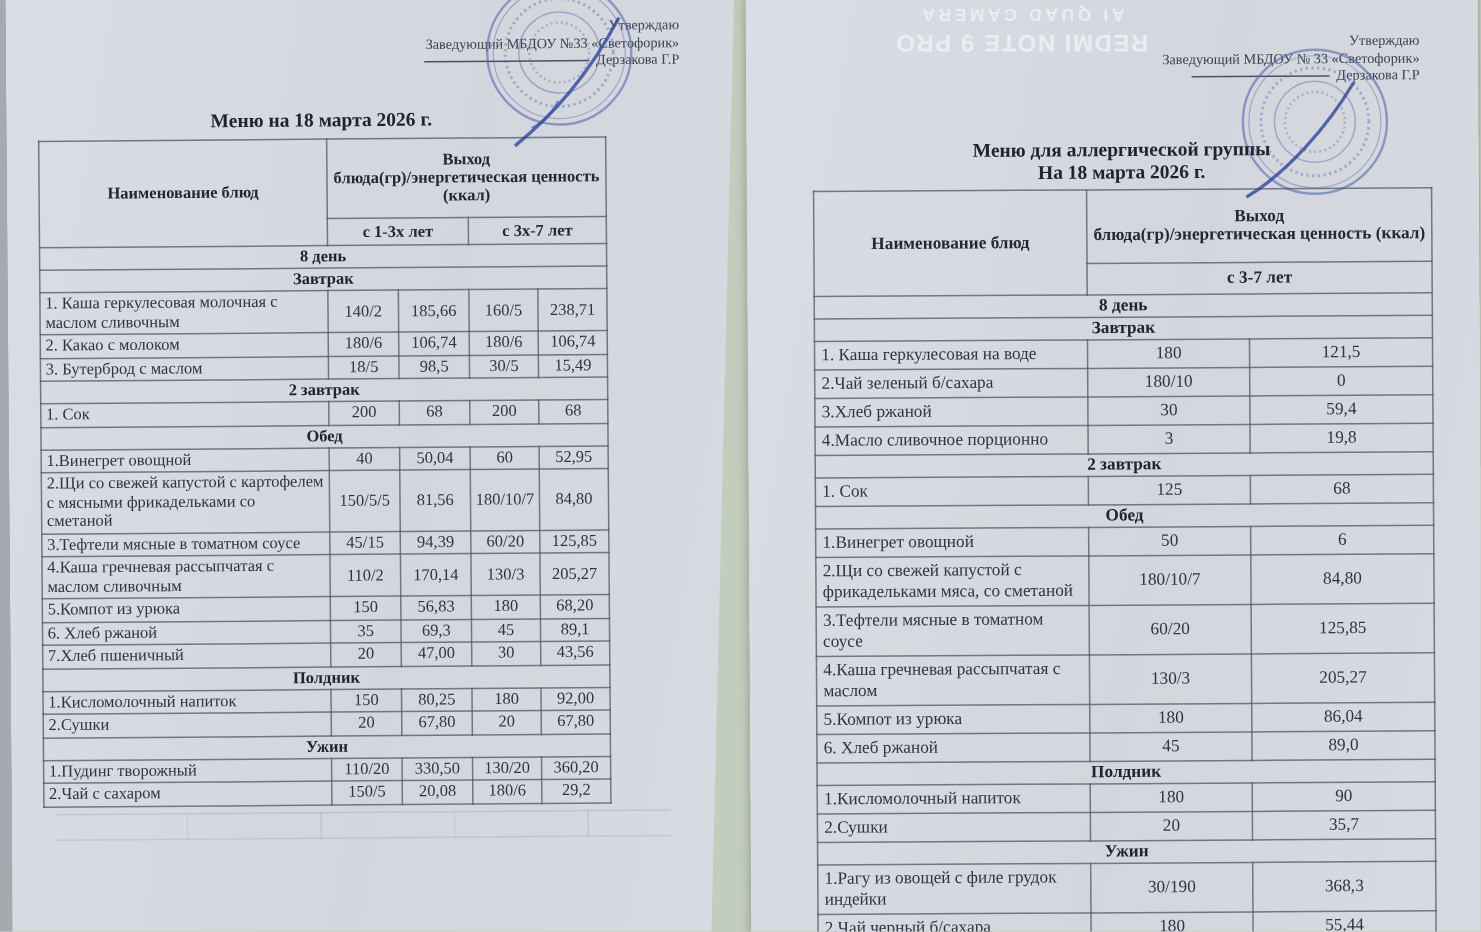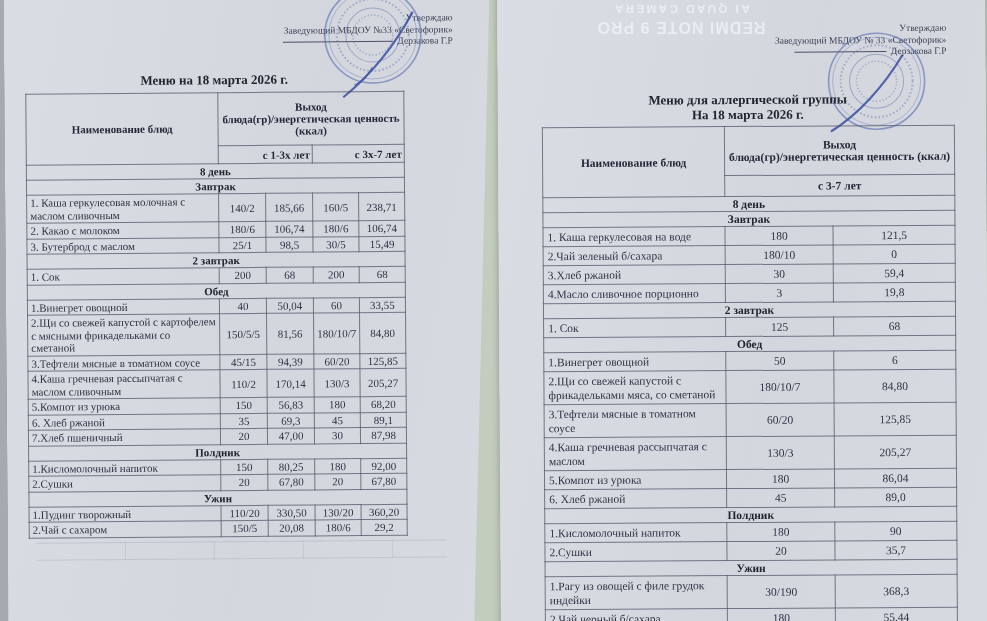--- a/index.html
+++ b/index.html
@@ -27,21 +27,21 @@
   table.menu th{font-weight:bold;color:#232838;vertical-align:middle;text-align:center;
     padding:1px 2px;white-space:pre-line;}
   #left-table{left:21px;top:100px;width:378px;font-size:11px;}
   #right-table{left:44px;top:130px;width:412px;font-size:11.5px;}
   td.dish{text-align:left;padding:1px 3px;line-height:12.5px;}
   #right-table td.dish{line-height:14px;padding:2px 4px;}
   td.val{text-align:center;padding:1px 2px;}
   #right-table td.val{padding:2px;}
   td.section{text-align:center;font-weight:bold;padding:1px 0;color:#20242f;}
   #left-table thead tr:first-child th{height:50px;}
-  #left-table thead tr:last-child th{height:15px;text-align:right;}
+  #left-table thead tr:last-child th{height:15px;}
   #right-table thead tr:first-child th{height:46px;}
   #right-table thead tr:last-child th{height:18px;}
   .stamp{position:absolute;opacity:.8;}
   .signature{position:absolute;}
   .ghost-table{position:absolute;left:29px;top:549px;width:410px;height:16px;
     border-top:1px solid rgba(100,110,135,.18);border-bottom:1px solid rgba(100,110,135,.16);
     background:repeating-linear-gradient(90deg,transparent 0 88px,rgba(100,110,135,.14) 88px 89px);}
   .watermark{position:absolute;right:4px;top:0px;width:190px;text-align:center;
     transform:rotate(180deg);color:rgba(238,242,246,.82);
     font-family:"Liberation Sans",sans-serif;line-height:18px;}
@@ -110,21 +110,21 @@
           </tr>
           <tr>
             <td class="dish">2. Какао с молоком</td>
             <td class="val">180/6</td>
             <td class="val">106,74</td>
             <td class="val">180/6</td>
             <td class="val">106,74</td>
           </tr>
           <tr>
             <td class="dish">3. Бутерброд с маслом</td>
-            <td class="val">25/1</td>
+            <td class="val">18/5</td>
             <td class="val">98,5</td>
             <td class="val">30/5</td>
             <td class="val">15,49</td>
           </tr>
           <tr>
             <td colspan="5" class="section">2 завтрак</td>
           </tr>
           <tr>
             <td class="dish">1. Сок</td>
             <td class="val">200</td>
@@ -133,21 +133,21 @@
             <td class="val">68</td>
           </tr>
           <tr>
             <td colspan="5" class="section">Обед</td>
           </tr>
           <tr>
             <td class="dish">1.Винегрет овощной</td>
             <td class="val">40</td>
             <td class="val">50,04</td>
             <td class="val">60</td>
-            <td class="val">33,55</td>
+            <td class="val">52,95</td>
           </tr>
           <tr>
             <td class="dish">2.Щи со свежей капустой с картофелем с мясными фрикадельками со сметаной</td>
             <td class="val">150/5/5</td>
             <td class="val">81,56</td>
             <td class="val">180/10/7</td>
             <td class="val">84,80</td>
           </tr>
           <tr>
             <td class="dish">3.Тефтели мясные в томатном соусе</td>
@@ -175,21 +175,21 @@
             <td class="val">35</td>
             <td class="val">69,3</td>
             <td class="val">45</td>
             <td class="val">89,1</td>
           </tr>
           <tr>
             <td class="dish">7.Хлеб пшеничный</td>
             <td class="val">20</td>
             <td class="val">47,00</td>
             <td class="val">30</td>
-            <td class="val">87,98</td>
+            <td class="val">43,56</td>
           </tr>
           <tr>
             <td colspan="5" class="section">Полдник</td>
           </tr>
           <tr>
             <td class="dish">1.Кисломолочный напиток</td>
             <td class="val">150</td>
             <td class="val">80,25</td>
             <td class="val">180</td>
             <td class="val">92,00</td>

